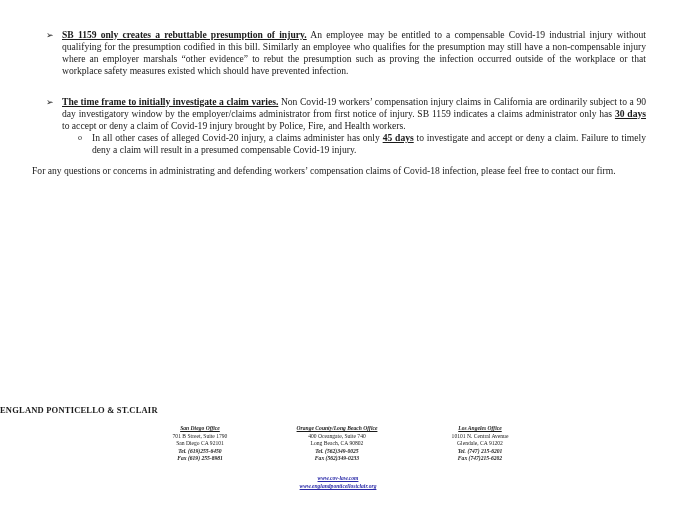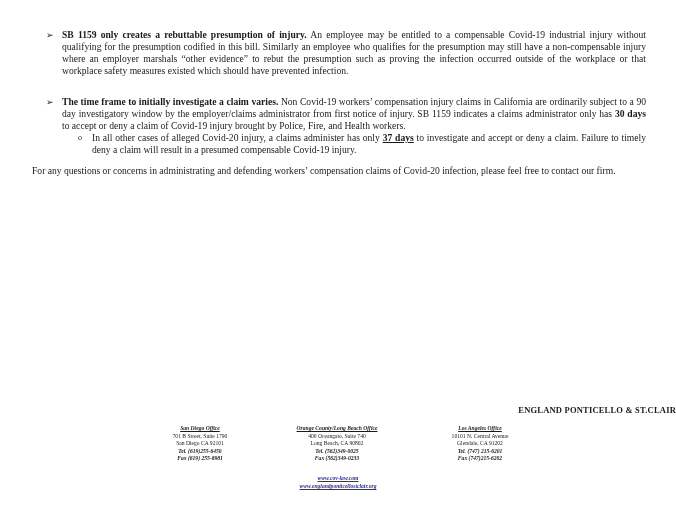--- a/index.html
+++ b/index.html
@@ -3,26 +3,26 @@
   <meta charset="utf-8">
   <style>
     html, body { margin:0; padding:0; background:#ffffff; }
     body { width:676px; height:522px; position:relative; overflow:hidden;
            font-family:"Liberation Serif", "DejaVu Serif", serif; color:#1a1a1a; }
     .page { position:absolute; left:0; top:0; width:676px; height:522px; }
     .bullet-block { position:absolute; left:0; width:676px; }
     .arrow { position:absolute; left:46px; font-size:9px; line-height:12px; }
     .btext { position:absolute; left:62px; width:584px; font-size:9.6px; line-height:12px;
              text-align:justify; }
-    .btext b.u, .para b.u { font-weight:bold; }
+    .btext b.u, .para b.u { font-weight:bold; text-decoration:underline; }
     .sub { position:absolute; left:0; width:676px; }
     .circle { position:absolute; left:78px; font-size:8px; line-height:12px; }
     .stext { position:absolute; left:92px; width:554px; font-size:9.6px; line-height:12px; text-align:justify; }
     .para { position:absolute; left:32px; top:165px; width:614px; font-size:9.6px; line-height:12px; text-align:justify; }
-    .footer-title { position:absolute; left:0; top:405px; width:676px; text-align:right;
+    .footer-title { position:absolute; left:0; top:405px; width:676px; text-align:left;
                     font-size:8.5px; font-weight:bold; letter-spacing:0.2px; }
     .office { position:absolute; top:425px; text-align:center; font-size:5.6px; line-height:7.6px; }
     .office .head { font-style:italic; font-weight:bold; text-decoration:underline; }
     .office .tel { font-style:italic; font-weight:bold; }
     .links { position:absolute; left:0; top:474px; width:676px; text-align:center; font-size:5.6px; line-height:8px; }
     .links a { color:#2a2aa8; text-decoration:underline; font-style:italic; font-weight:bold; }
   </style>
 </head>
 <body>
 
@@ -38,25 +38,25 @@
   <div class="bullet-block" style="top:96px;">
     <span class="arrow">➢</span>
     <div class="btext">
       <b class="u">The time frame to initially investigate a claim varies.</b><span> Non Covid-19 workers’ compensation injury claims in California are ordinarily subject to a 90 day investigatory window by the employer/claims administrator from first notice of injury. SB 1159 indicates a claims administrator only has </span><b class="u">30 days</b><span> to accept or deny a claim of Covid-19 injury brought by Police, Fire, and Health workers.</span>
     </div>
   </div>
 
   <div class="sub" style="top:132px;">
     <span class="circle">o</span>
     <div class="stext">
-      <span>In all other cases of alleged Covid-20 injury, a claims administer has only </span><b class="u" style="font-weight:bold;text-decoration:underline;">37 days</b><span> to investigate and accept or deny a claim. Failure to timely deny a claim will result in a presumed compensable Covid-19 injury.</span>
+      <span>In all other cases of alleged Covid-20 injury, a claims administer has only </span><b class="u" style="font-weight:bold;text-decoration:underline;">45 days</b><span> to investigate and accept or deny a claim. Failure to timely deny a claim will result in a presumed compensable Covid-19 injury.</span>
     </div>
   </div>
 
-  <div class="para">For any questions or concerns in administrating and defending workers’ compensation claims of Covid-20 infection, please feel free to contact our firm.</div>
+  <div class="para">For any questions or concerns in administrating and defending workers’ compensation claims of Covid-18 infection, please feel free to contact our firm.</div>
 
   <div class="footer-title">ENGLAND PONTICELLO &amp; ST.CLAIR</div>
 
   <div class="office" style="left:150px; width:100px;">
     <div class="head">San Diego Office</div>
     <div>701 B Street, Suite 1790</div>
     <div>San Diego CA 92101</div>
     <div class="tel">Tel. (619)255-6450</div>
     <div class="tel">Fax (619) 255-8981</div>
   </div>

